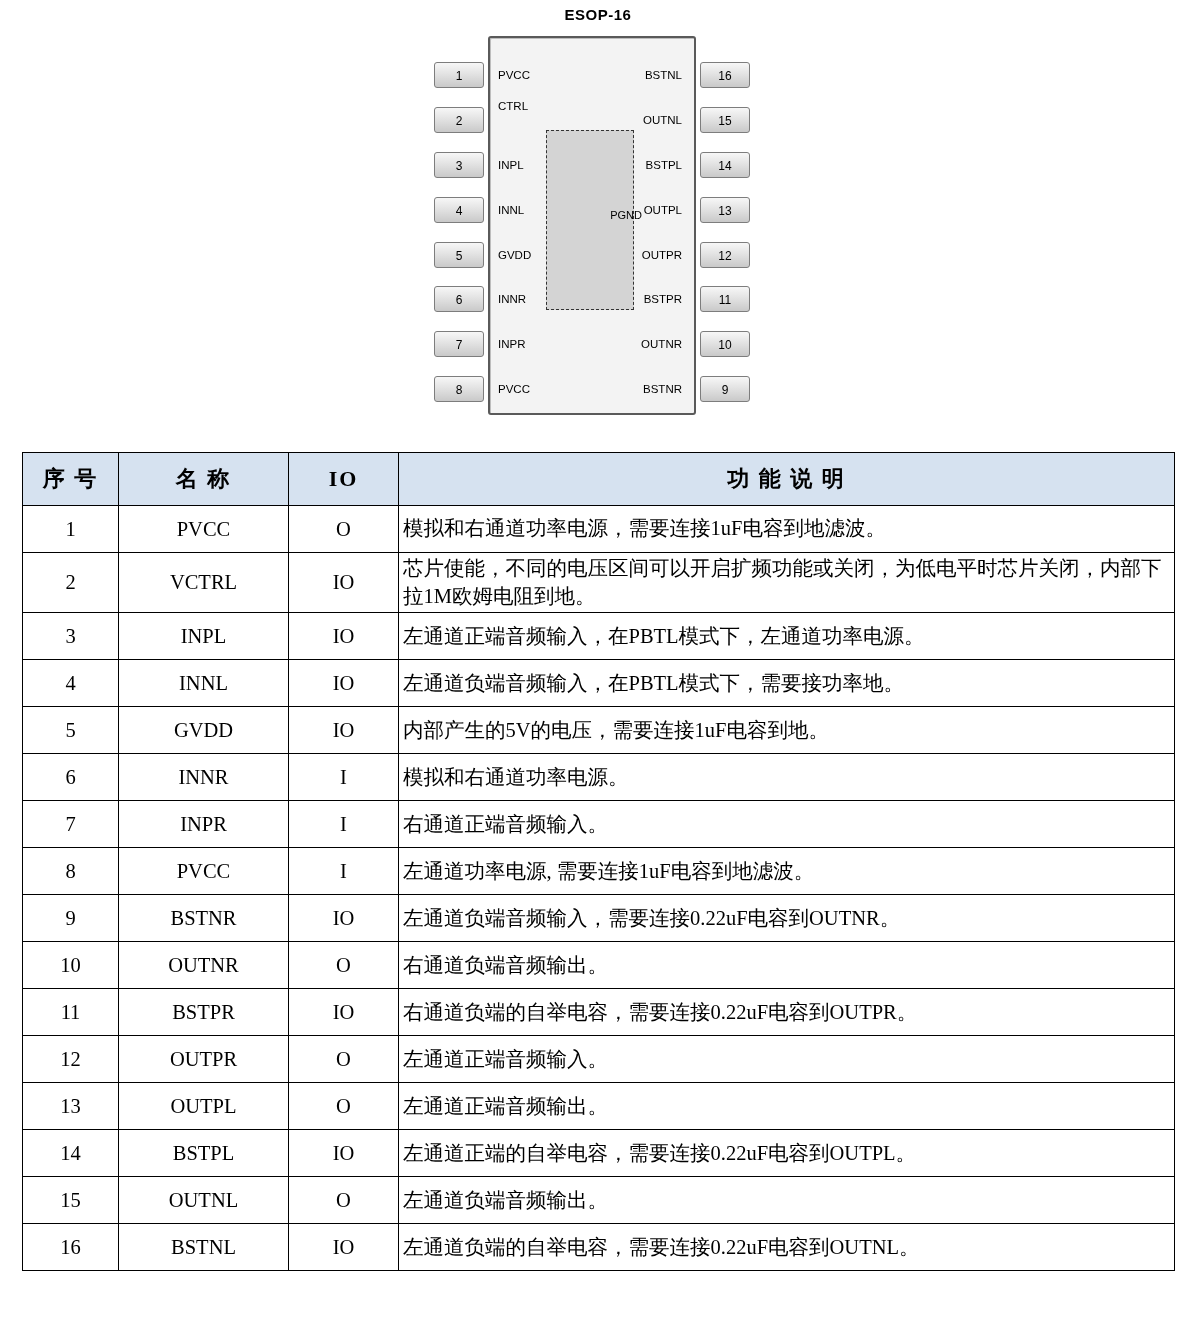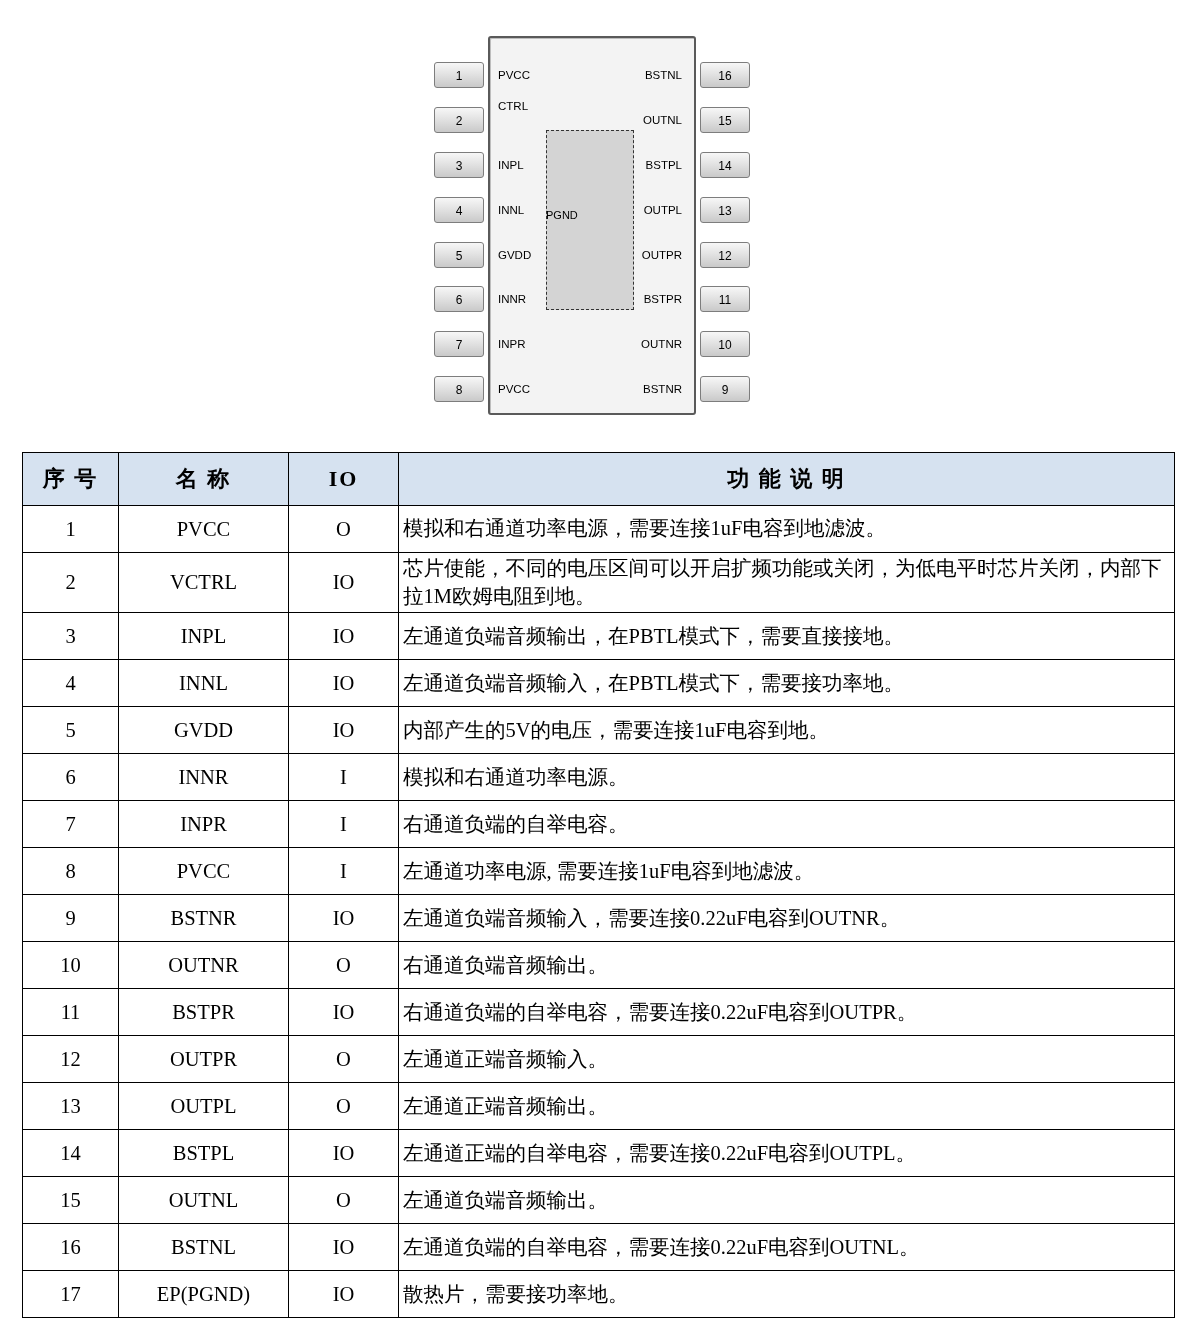--- a/index.html
+++ b/index.html
@@ -52,21 +52,21 @@
     height: 180px;
     background: #d4d4d4;
     border: 1px dashed #333333;
     box-sizing: border-box;
   }
   .pgnd-label {
     position: absolute;
     left: 546px;
     top: 209px;
     width: 96px;
-    text-align: left;
+    text-align: right;
     font-family: "Liberation Sans", sans-serif;
     font-size: 11px;
   }
   .pin-tab {
     position: absolute;
     width: 50px;
     height: 26px;
     background: linear-gradient(to bottom, #f7f7f7 0%, #e3e3e3 45%, #c9c9c9 100%);
     border: 1px solid #7d7d7d;
     border-radius: 3px;
@@ -127,20 +127,21 @@
     padding-left: 12px;
     padding-right: 8px;
     line-height: 1.35;
   }
   .row-tall td { height: 76px; }
 </style>
 </head>
 <body>
 
 <div class="diagram-wrap">
+  <div class="pkg-title">ESOP-16</div>
   <div class="chip-body"></div>
   <div class="pgnd-pad"></div>
   <div class="pgnd-label">PGND</div>
 
   <div class="pin-tab left" style="top:62px;">1</div>
   <div class="pin-tab left" style="top:107px;">2</div>
   <div class="pin-tab left" style="top:152px;">3</div>
   <div class="pin-tab left" style="top:197px;">4</div>
   <div class="pin-tab left" style="top:242px;">5</div>
   <div class="pin-tab left" style="top:286px;">6</div>
@@ -200,21 +201,21 @@
     <tr class="row-tall">
       <td class="cell-no">2</td>
       <td class="cell-name">VCTRL</td>
       <td class="cell-io">IO</td>
       <td class="cell-desc">芯片使能，不同的电压区间可以开启扩频功能或关闭，为低电平时芯片关闭，内部下拉1M欧姆电阻到地。</td>
     </tr>
     <tr>
       <td class="cell-no">3</td>
       <td class="cell-name">INPL</td>
       <td class="cell-io">IO</td>
-      <td class="cell-desc">左通道负端音频输出，在PBTL模式下，需要直接接地。</td>
+      <td class="cell-desc">左通道正端音频输入，在PBTL模式下，左通道功率电源。</td>
     </tr>
     <tr>
       <td class="cell-no">4</td>
       <td class="cell-name">INNL</td>
       <td class="cell-io">IO</td>
       <td class="cell-desc">左通道负端音频输入，在PBTL模式下，需要接功率地。</td>
     </tr>
     <tr>
       <td class="cell-no">5</td>
       <td class="cell-name">GVDD</td>
@@ -224,21 +225,21 @@
     <tr>
       <td class="cell-no">6</td>
       <td class="cell-name">INNR</td>
       <td class="cell-io">I</td>
       <td class="cell-desc">模拟和右通道功率电源。</td>
     </tr>
     <tr>
       <td class="cell-no">7</td>
       <td class="cell-name">INPR</td>
       <td class="cell-io">I</td>
-      <td class="cell-desc">右通道负端的自举电容。</td>
+      <td class="cell-desc">右通道正端音频输入。</td>
     </tr>
     <tr>
       <td class="cell-no">8</td>
       <td class="cell-name">PVCC</td>
       <td class="cell-io">I</td>
       <td class="cell-desc">左通道功率电源, 需要连接1uF电容到地滤波。</td>
     </tr>
     <tr>
       <td class="cell-no">9</td>
       <td class="cell-name">BSTNR</td>
@@ -280,20 +281,14 @@
       <td class="cell-name">OUTNL</td>
       <td class="cell-io">O</td>
       <td class="cell-desc">左通道负端音频输出。</td>
     </tr>
     <tr>
       <td class="cell-no">16</td>
       <td class="cell-name">BSTNL</td>
       <td class="cell-io">IO</td>
       <td class="cell-desc">左通道负端的自举电容，需要连接0.22uF电容到OUTNL。</td>
     </tr>
-    <tr>
-      <td class="cell-no">17</td>
-      <td class="cell-name">EP(PGND)</td>
-      <td class="cell-io">IO</td>
-      <td class="cell-desc">散热片，需要接功率地。</td>
-    </tr>
   </tbody>
 </table>
 
 </body></html>

